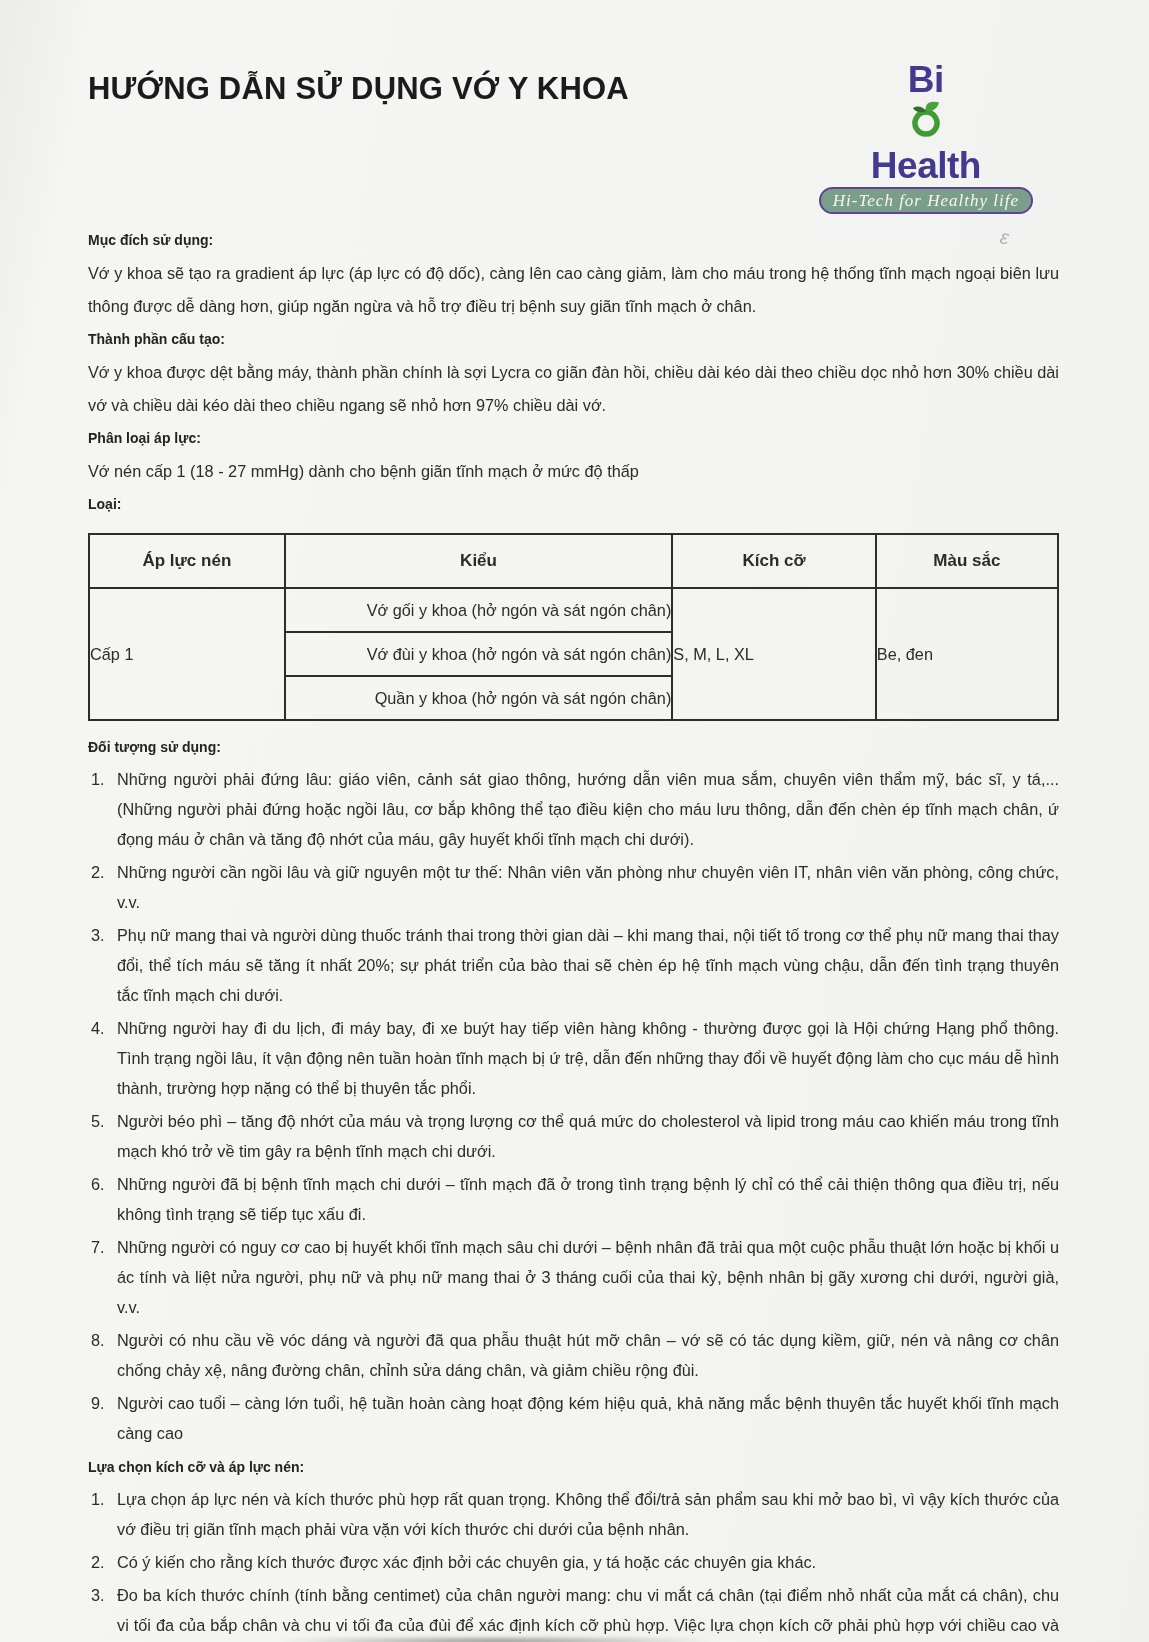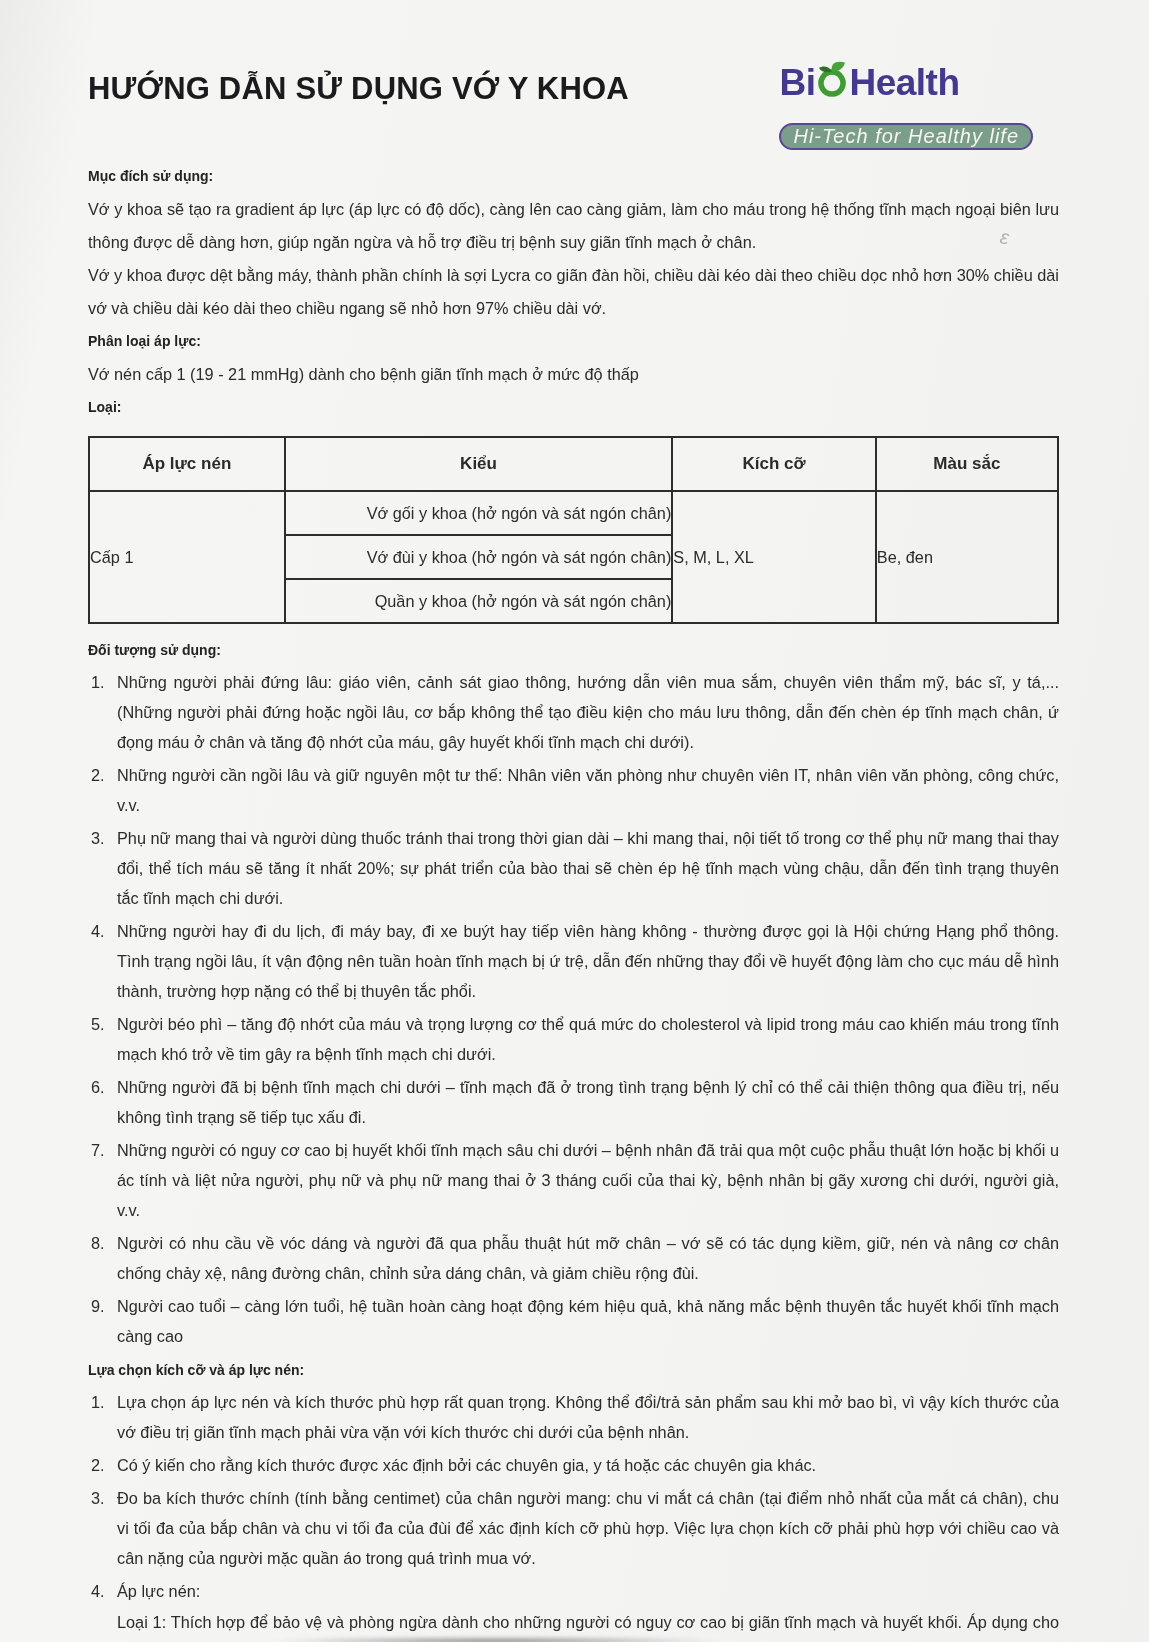--- a/index.html
+++ b/index.html
@@ -16,27 +16,27 @@
   }
   
   .page::after{
     content:""; position:absolute; left:265px; bottom:-3px; width:460px; height:8px;
     background:radial-gradient(ellipse at center, rgba(20,20,22,.55), rgba(20,20,22,0) 70%);
     filter:blur(2px);
   }
   .header-row { display:flex; justify-content:space-between; align-items:flex-start; }
   .doc-title { margin:14px 0 0 0; font-size:31px; line-height:34px; font-weight:bold; color:#1b1b1d; letter-spacing:.2px; }
   .logo { text-align:center; margin-right:26px; margin-top:2px; }
-  .logo-name { font-size:37px; font-weight:bold; color:#43398e; line-height:40px; letter-spacing:-.5px; display:flex; align-items:center; }
+  .logo-name { font-size:37px; font-weight:bold; color:#43398e; line-height:40px; letter-spacing:-.5px; display:flex; align-items:center;flex-direction:column; }
   .logo-name .oo { display:inline-block; margin:0 1px; }
   .logo-tagline {
-    margin-top:17px; display:inline-block;
+    margin-top:1px; display:inline-block;
     background:#7a9e8a; border:2px solid #5d4496; border-radius:14px;
-    color:#f7f6f1; font-size:20px; font-style:italic; letter-spacing:1px;
-    padding:2px 12px; line-height:19px;
+    color:#f7f6f1; font-size:17px; font-style:italic; letter-spacing:1px;
+    padding:2px 12px; line-height:19px;font-family:Liberation Serif, serif;
   }
   .sec-h { font-size:14px; font-weight:bold; margin:0; line-height:33px; color:#232323; }
   .body-p { margin:0; font-size:16.3px; line-height:33px; text-align:justify; }
 
   table.spec { border-collapse:collapse; width:100%; margin:12px 0 10px 0; table-layout:fixed; }
   table.spec th, table.spec td { border:2px solid #2d2d2d; font-size:16.3px; padding:0; }
   table.spec th { height:52px; font-size:17px; font-weight:bold; text-align:center; }
   table.spec td { height:42px; }
   td.c-center { text-align:left; }
   td.c-style { text-align:right; padding-left:22px; }
@@ -71,24 +71,25 @@
       </div>
       <div class="logo-tagline">Hi-Tech for Healthy life</div>
     </div>
   </div>
 
   <span class="pen-mark">ε</span>
 
   <h3 class="sec-h" style="margin-top:10px;">Mục đích sử dụng:</h3>
   <p class="body-p">Vớ y khoa sẽ tạo ra gradient áp lực (áp lực có độ dốc), càng lên cao càng giảm, làm cho máu trong hệ thống tĩnh mạch ngoại biên lưu thông được dễ dàng hơn, giúp ngăn ngừa và hỗ trợ điều trị bệnh suy giãn tĩnh mạch ở chân.</p>
 
+  <h3 class="sec-h">Thành phần cấu tạo:</h3>
   <p class="body-p">Vớ y khoa được dệt bằng máy, thành phần chính là sợi Lycra co giãn đàn hồi, chiều dài kéo dài theo chiều dọc nhỏ hơn 30% chiều dài vớ và chiều dài kéo dài theo chiều ngang sẽ nhỏ hơn 97% chiều dài vớ.</p>
 
   <h3 class="sec-h">Phân loại áp lực:</h3>
-  <p class="body-p">Vớ nén cấp 1 (19 - 21 mmHg) dành cho bệnh giãn tĩnh mạch ở mức độ thấp</p>
+  <p class="body-p">Vớ nén cấp 1 (18 - 27 mmHg) dành cho bệnh giãn tĩnh mạch ở mức độ thấp</p>
 
   <h3 class="sec-h">Loại:</h3>
 
   <table class="spec">
     <colgroup>
         <col style="width:20.2%">
         <col style="width:40%">
         <col style="width:21%">
         <col style="width:18.8%">
       </colgroup>

